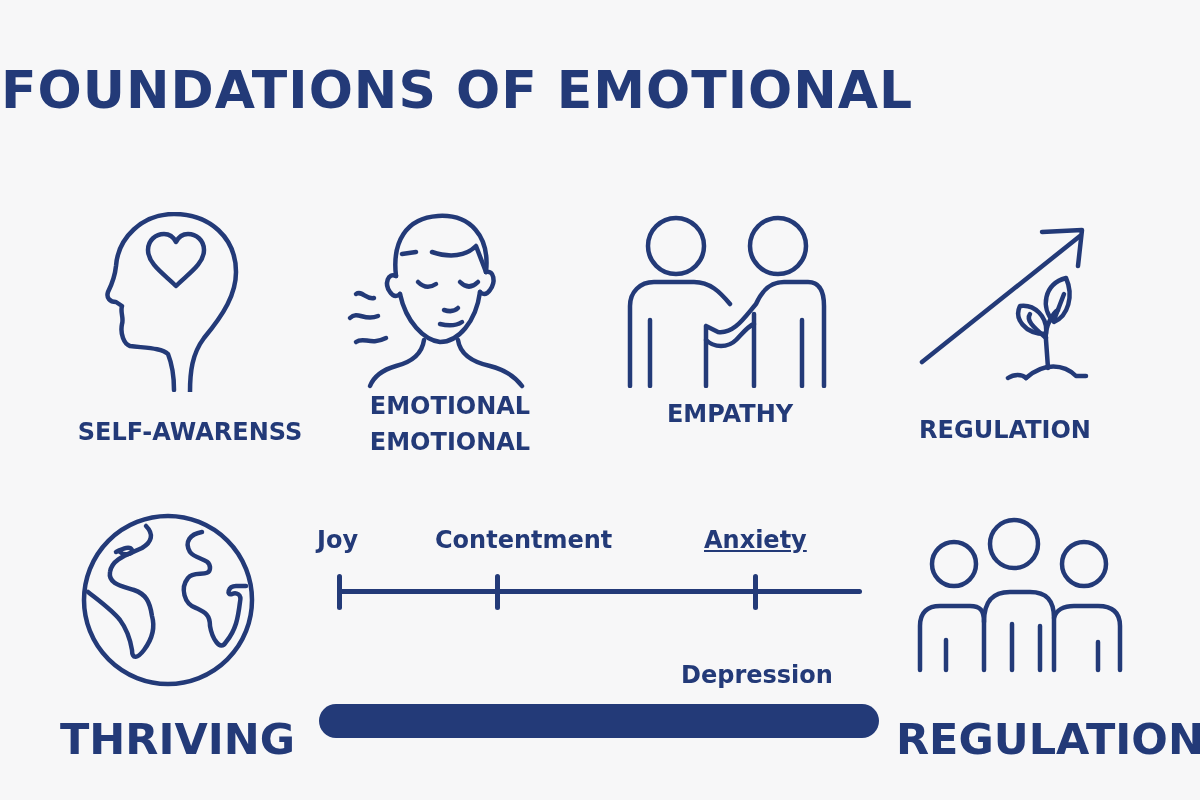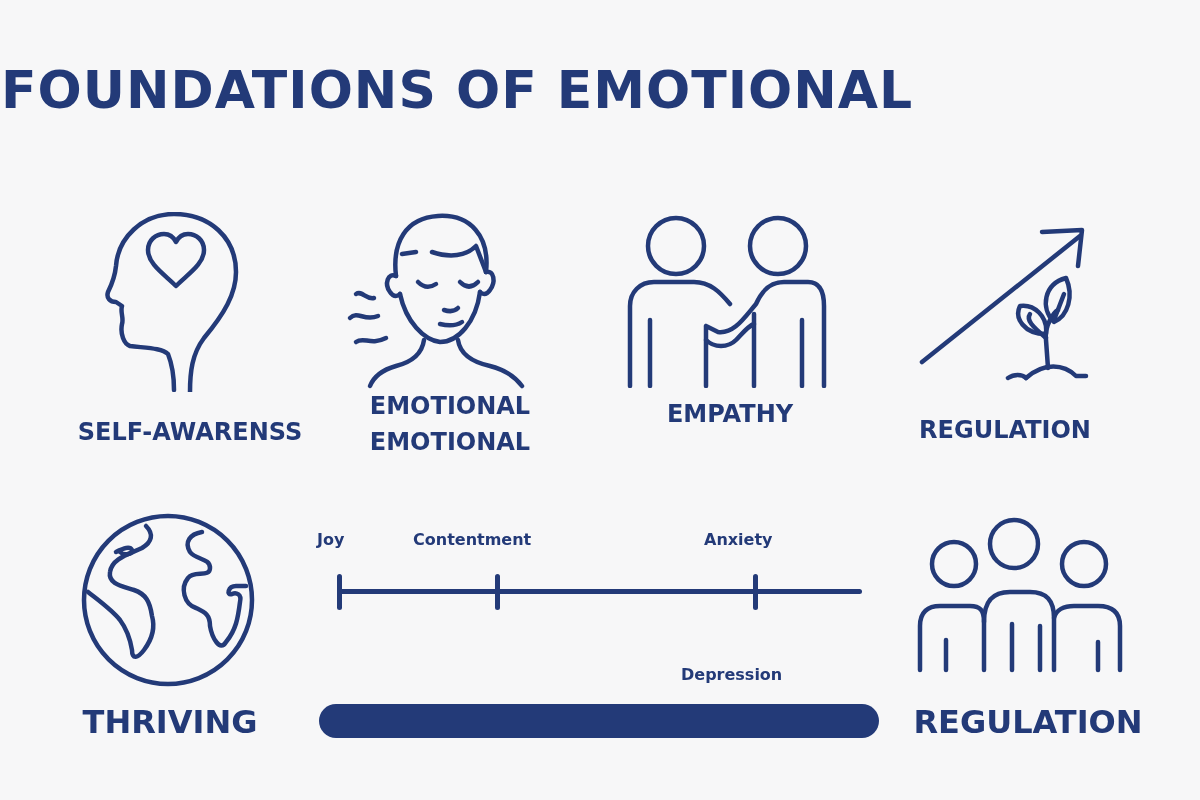--- a/index.html
+++ b/index.html
@@ -22,25 +22,25 @@
   .icon svg { display: block; }
   .icon svg * { stroke: #233a78; fill: none; stroke-width: 4.5; stroke-linecap: round; stroke-linejoin: round; }
   .label {
     position: absolute; text-align: center;
     font-family: "DejaVu Sans", sans-serif; font-weight: bold;
     font-size: 24px; line-height: 36px; color: #233a78;
   }
   .big-label {
     position: absolute; text-align: center;
     font-family: "DejaVu Sans", sans-serif; font-weight: bold;
-    font-size: 32px; line-height: 40px; color: #233a78;
+    font-size: 43px; line-height: 40px; color: #233a78; margin-top: 17px;
   }
   .scale-label {
     position: absolute; font-family: "DejaVu Sans", sans-serif; font-weight: bold;
-    font-size: 16px; line-height: 30px; color: #233a78; white-space: nowrap;
+    font-size: 24px; line-height: 30px; color: #233a78; white-space: nowrap;
   }
   .scale-line { position: absolute; background: #233a78; height: 5px; border-radius: 3px; }
   .tick { position: absolute; background: #233a78; width: 5px; height: 36px; border-radius: 3px; }
   .bar {
     position: absolute; left: 319px; top: 704px; width: 560px; height: 34px;
     background: #233a78; border-radius: 17px;
   }
 </style>
 </head>
 <body>
@@ -114,22 +114,22 @@
   <svg width="176" height="176" viewBox="0 0 176 176">
     <circle cx="88" cy="88" r="84"></circle>
     <path d="M36 40 C 44 36 50 34 52 38 C 54 42 44 44 40 40"></path>
     <path d="M66 14 C 74 22 72 30 62 36 C 50 42 32 46 30 60 C 28 72 42 74 54 78 C 66 82 70 90 72 104 C 76 118 70 130 64 138 C 58 146 52 148 52 138 C 50 126 46 116 40 108 C 32 98 18 88 8 80"></path>
     <path d="M122 20 C 110 22 104 30 110 40 C 116 48 130 46 130 56 C 130 66 114 58 108 66 C 100 76 104 92 116 96 C 124 100 130 102 130 114 C 132 126 140 140 146 130 C 156 118 158 106 160 90 C 162 82 156 80 152 82 C 146 84 148 74 156 74 L 166 74"></path>
   </svg>
 </div>
 <div class="big-label" style="left:60px; top:702px; width:220px;">THRIVING</div>
 
 <div class="scale-label" style="left:317px; top:525px;">Joy</div>
-<div class="scale-label" style="left:413px; top:525px;">Contentment</div>
-<div class="scale-label" style="left:704px; top:525px;">Anxiety</div>
+<div class="scale-label" style="left:435px; top:525px;">Contentment</div>
+<div class="scale-label" style="left:704px; top:525px;text-decoration:underline;">Anxiety</div>
 <div class="scale-line" style="left:340px; top:589px; width:522px;"></div>
 <div class="tick" style="left:337px; top:574px;"></div>
 <div class="tick" style="left:495px; top:574px;"></div>
 <div class="tick" style="left:405px; top:574px; left:753px;"></div>
 <div class="scale-label" style="left:681px; top:660px;">Depression</div>
 
 <div class="bar"></div>
 
 <div class="icon" style="left:914px; top:514px;">
   <svg width="220" height="160" viewBox="0 0 220 160">

